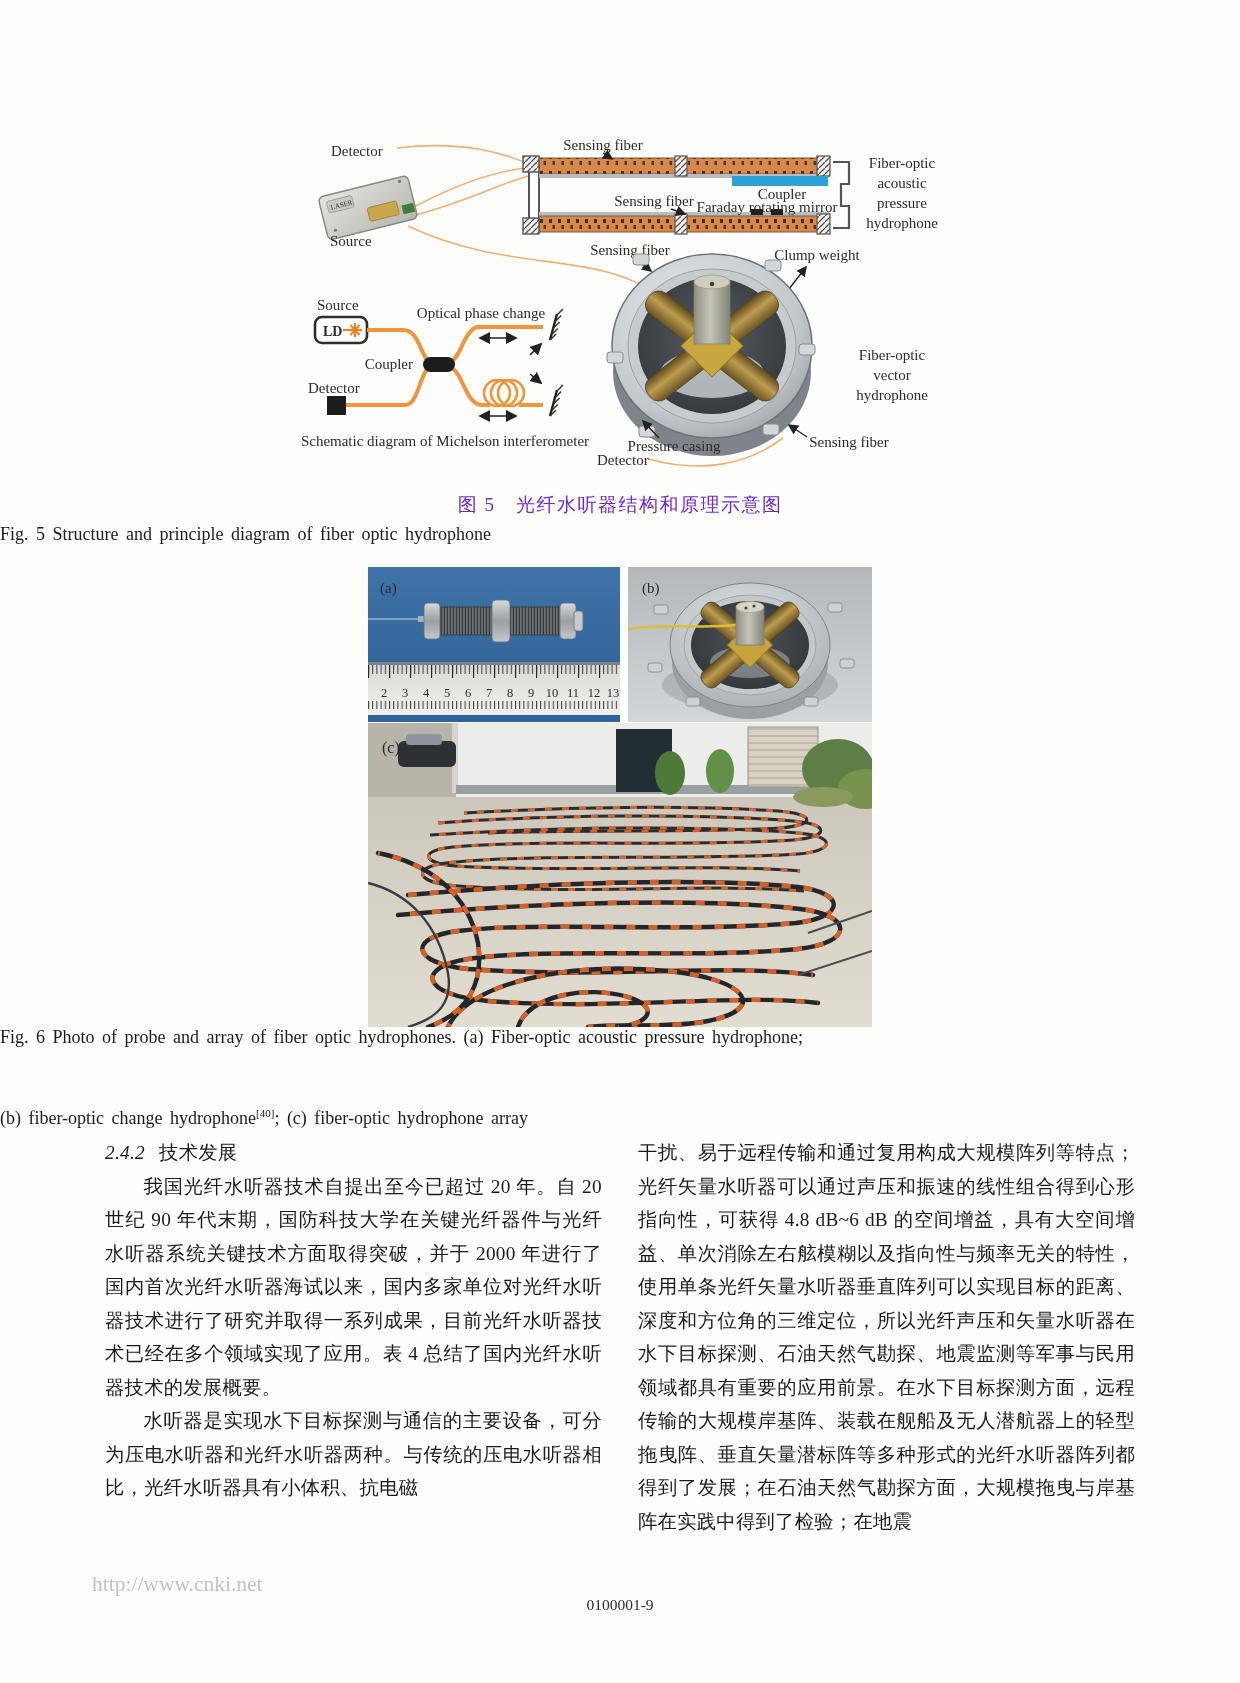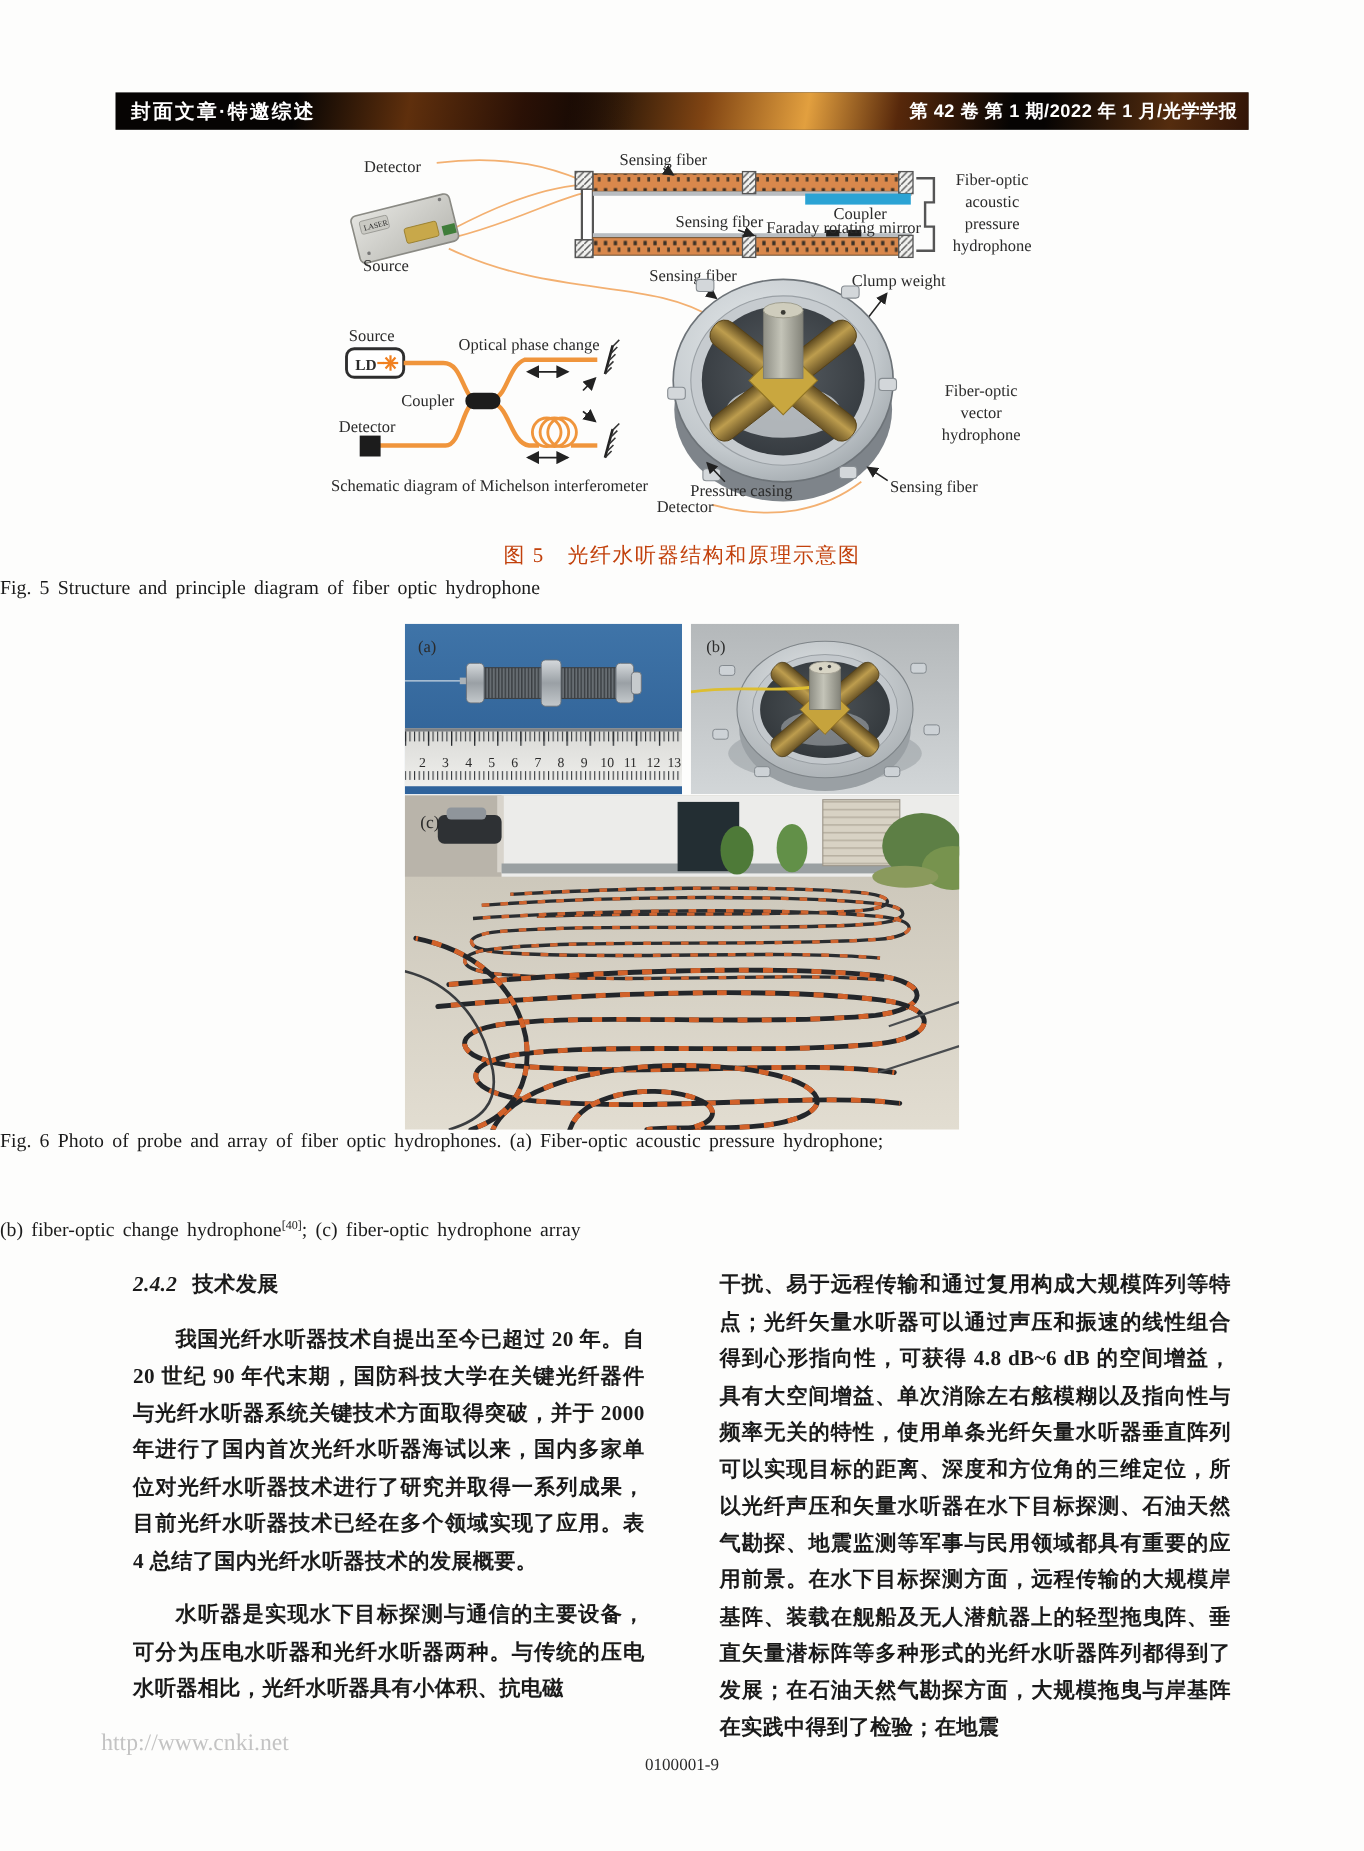--- a/index.html
+++ b/index.html
@@ -14,44 +14,40 @@
          linear-gradient(100deg, rgba(0,0,0,0) 82%, rgba(150,78,24,.55) 93%, rgba(60,24,8,.8) 100%);
        display:flex;align-items:center;justify-content:space-between;}
   .hdr-txt{color:#fff;font-family:"Liberation Sans",sans-serif;}
   #hdr-left{font-size:18px;font-weight:700;letter-spacing:2px;padding-left:14px;}
   #hdr-right{font-size:16.5px;font-weight:600;letter-spacing:.5px;padding-right:10px;}
   
   #fig5{position:absolute;left:105px;top:120px;width:1030px;height:352px;}
   text{font-family:"Liberation Serif",serif;fill:#2b2b2b;}
   .lb{font-size:15px;}
   .lbc{font-size:15px;text-anchor:middle;}
-  .cap-zh{position:absolute;width:100%;text-align:center;font-size:19px;letter-spacing:1.5px;color:#c2410c;}
+  .cap-zh{position:absolute;width:100%;text-align:center;font-size:19px;letter-spacing:1.5px;color:#6d28d9;}
   .cap-en{position:absolute;width:100%;text-align:left;font-size:18px;word-spacing:3px;color:#1b1b1b;}
   
   .photo{position:absolute;display:block;}
   
   #bodytext{position:absolute;left:105px;top:1136px;width:1030px;display:flex;gap:36px;}
   .col{width:497px;font-size:19.3px;line-height:33.5px;text-align:justify;letter-spacing:.3px;}
-  .col p{margin:16px;font-weight:bold;}
+  .col p{margin:0;}
   .indent{text-indent:2em;}
   .sec-head .num{font-style:italic;margin-right:14px;}
   
   #copyr{position:absolute;left:92px;top:1572px;width:1056px;display:flex;justify-content:space-between;
          color:#c3c3c3;font-size:21.5px;white-space:nowrap;}
   #pageno{position:absolute;left:0;top:1596px;width:100%;text-align:center;font-size:15.5px;color:#2a2a2a;}
   sup{font-size:11px;vertical-align:super;line-height:0;}
 </style>
 </head>
 <body>
 <div id="page">
 
-  <div id="hdr">
-    <span id="hdr-left" class="hdr-txt">封面文章·特邀综述</span>
-    <span id="hdr-right" class="hdr-txt">第 42 卷 第 1 期/2022 年 1 月/光学学报</span>
-  </div>
 
   <svg id="fig5" viewBox="0 0 1030 352">
     <defs>
       <marker id="ah" viewBox="0 0 10 10" refX="8.5" refY="5" markerWidth="7.5" markerHeight="7.5" orient="auto-start-reverse">
         <path d="M0,0 L10,5 L0,10 z" fill="#222"></path>
       </marker>
       <pattern id="coilP" width="9" height="16" patternUnits="userSpaceOnUse">
         <rect width="9" height="16" fill="#d9884c"></rect>
         <rect x="3" y="3" width="3" height="4" fill="#3a3026"></rect>
         <rect x="6.5" y="9" width="2.5" height="4" fill="#4a3a2a"></rect>

